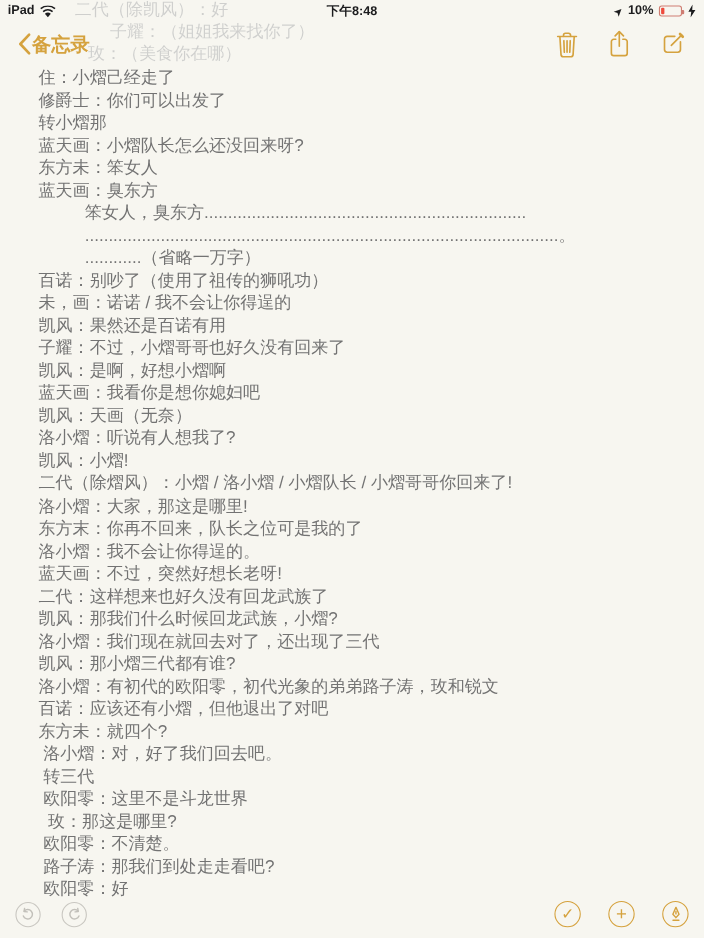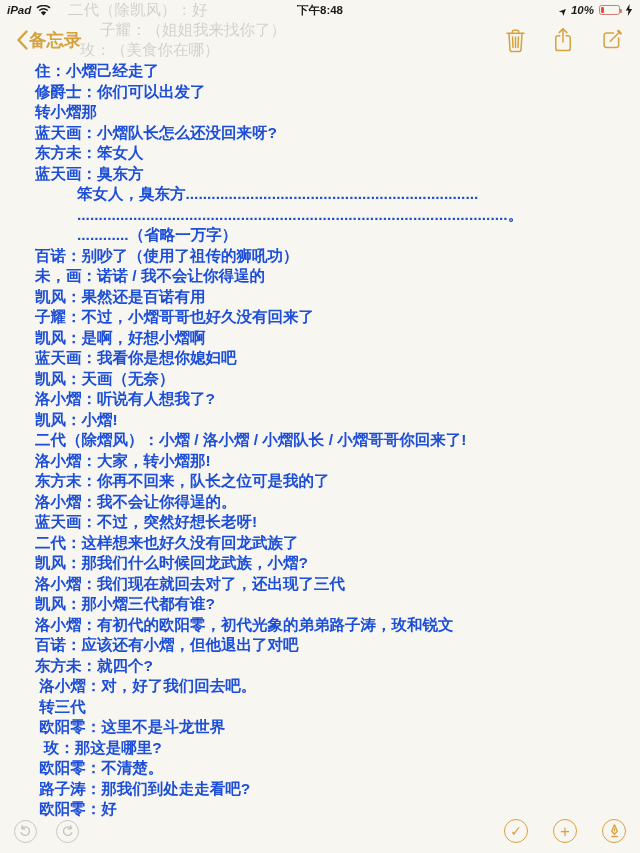--- a/index.html
+++ b/index.html
@@ -17,21 +17,21 @@
     color:#4e4e50;
   }
   
   .status-bar{
     position:absolute;top:0;left:0;right:0;height:20px;
     display:flex;align-items:center;justify-content:space-between;
     padding:0 7px;box-sizing:border-box;
     font-size:11.5px;font-weight:600;color:#1c1c1e;
     z-index:5;
   }
-  .status-left,.status-right{display:flex;align-items:center;gap:5px;font-style:italic;}
+  .status-left,.status-right{display:flex;align-items:center;gap:5px;}
   .status-center{position:absolute;left:0;right:0;text-align:center;pointer-events:none;}
   .wifi-svg{display:block;}
   .loc-arrow{font-size:10px;transform:rotate(-45deg) translateY(1px);display:inline-block;}
   .battery{
     position:relative;width:21px;height:10px;
     border:1px solid #cf7d72;border-radius:2.5px;
     display:inline-block;box-sizing:border-box;
   }
   .battery .level{position:absolute;left:1px;top:1px;bottom:1px;width:3px;background:#ee4b3d;border-radius:1px;}
   .battery .cap{position:absolute;right:-3px;top:2.5px;width:2px;height:4px;background:#cf7d72;border-radius:0 1px 1px 0;}
@@ -63,22 +63,21 @@
   .nav-icon{color:var(--accent);cursor:pointer;display:flex;}
   
   .note-body{
     position:absolute;top:58px;left:0;right:0;bottom:44px;
     padding:3px 60px 0 35px;box-sizing:border-box;
     z-index:2;
   }
   .line{
     font-size:15.5px;line-height:20.5px;
     white-space:pre-wrap;word-break:break-all;
-    color:#1d4ed8;
-    font-weight:bold;
+    color:#737373;
   }
   .line.indent-lg{padding-left:42px;}
   
   .toolbar{
     position:absolute;left:0;right:0;bottom:0;height:44px;
     display:flex;align-items:center;
     padding:0 14px;box-sizing:border-box;z-index:5;
   }
   .tb-left{display:flex;gap:19px;}
   .tb-right{margin-left:auto;display:flex;gap:25px;align-items:center;}
@@ -181,21 +180,21 @@
       <div class="line">百诺：别吵了（使用了祖传的狮吼功）</div>
       <div class="line">未，画：诺诺 / 我不会让你得逞的</div>
       <div class="line">凯风：果然还是百诺有用</div>
       <div class="line">子耀：不过，小熠哥哥也好久没有回来了</div>
       <div class="line">凯风：是啊，好想小熠啊</div>
       <div class="line">蓝天画：我看你是想你媳妇吧</div>
       <div class="line">凯风：天画（无奈）</div>
       <div class="line">洛小熠：听说有人想我了?</div>
       <div class="line">凯风：小熠!</div>
       <div class="line">二代（除熠风）：小熠 / 洛小熠 / 小熠队长 / 小熠哥哥你回来了!</div>
-      <div class="line">洛小熠：大家，转小熠那!</div>
+      <div class="line">洛小熠：大家，那这是哪里!</div>
       <div class="line">东方末：你再不回来，队长之位可是我的了</div>
       <div class="line">洛小熠：我不会让你得逞的。</div>
       <div class="line">蓝天画：不过，突然好想长老呀!</div>
       <div class="line">二代：这样想来也好久没有回龙武族了</div>
       <div class="line">凯风：那我们什么时候回龙武族，小熠?</div>
       <div class="line">洛小熠：我们现在就回去对了，还出现了三代</div>
       <div class="line">凯风：那小熠三代都有谁?</div>
       <div class="line">洛小熠：有初代的欧阳零，初代光象的弟弟路子涛，玫和锐文</div>
       <div class="line">百诺：应该还有小熠，但他退出了对吧</div>
       <div class="line">东方未：就四个?</div>

